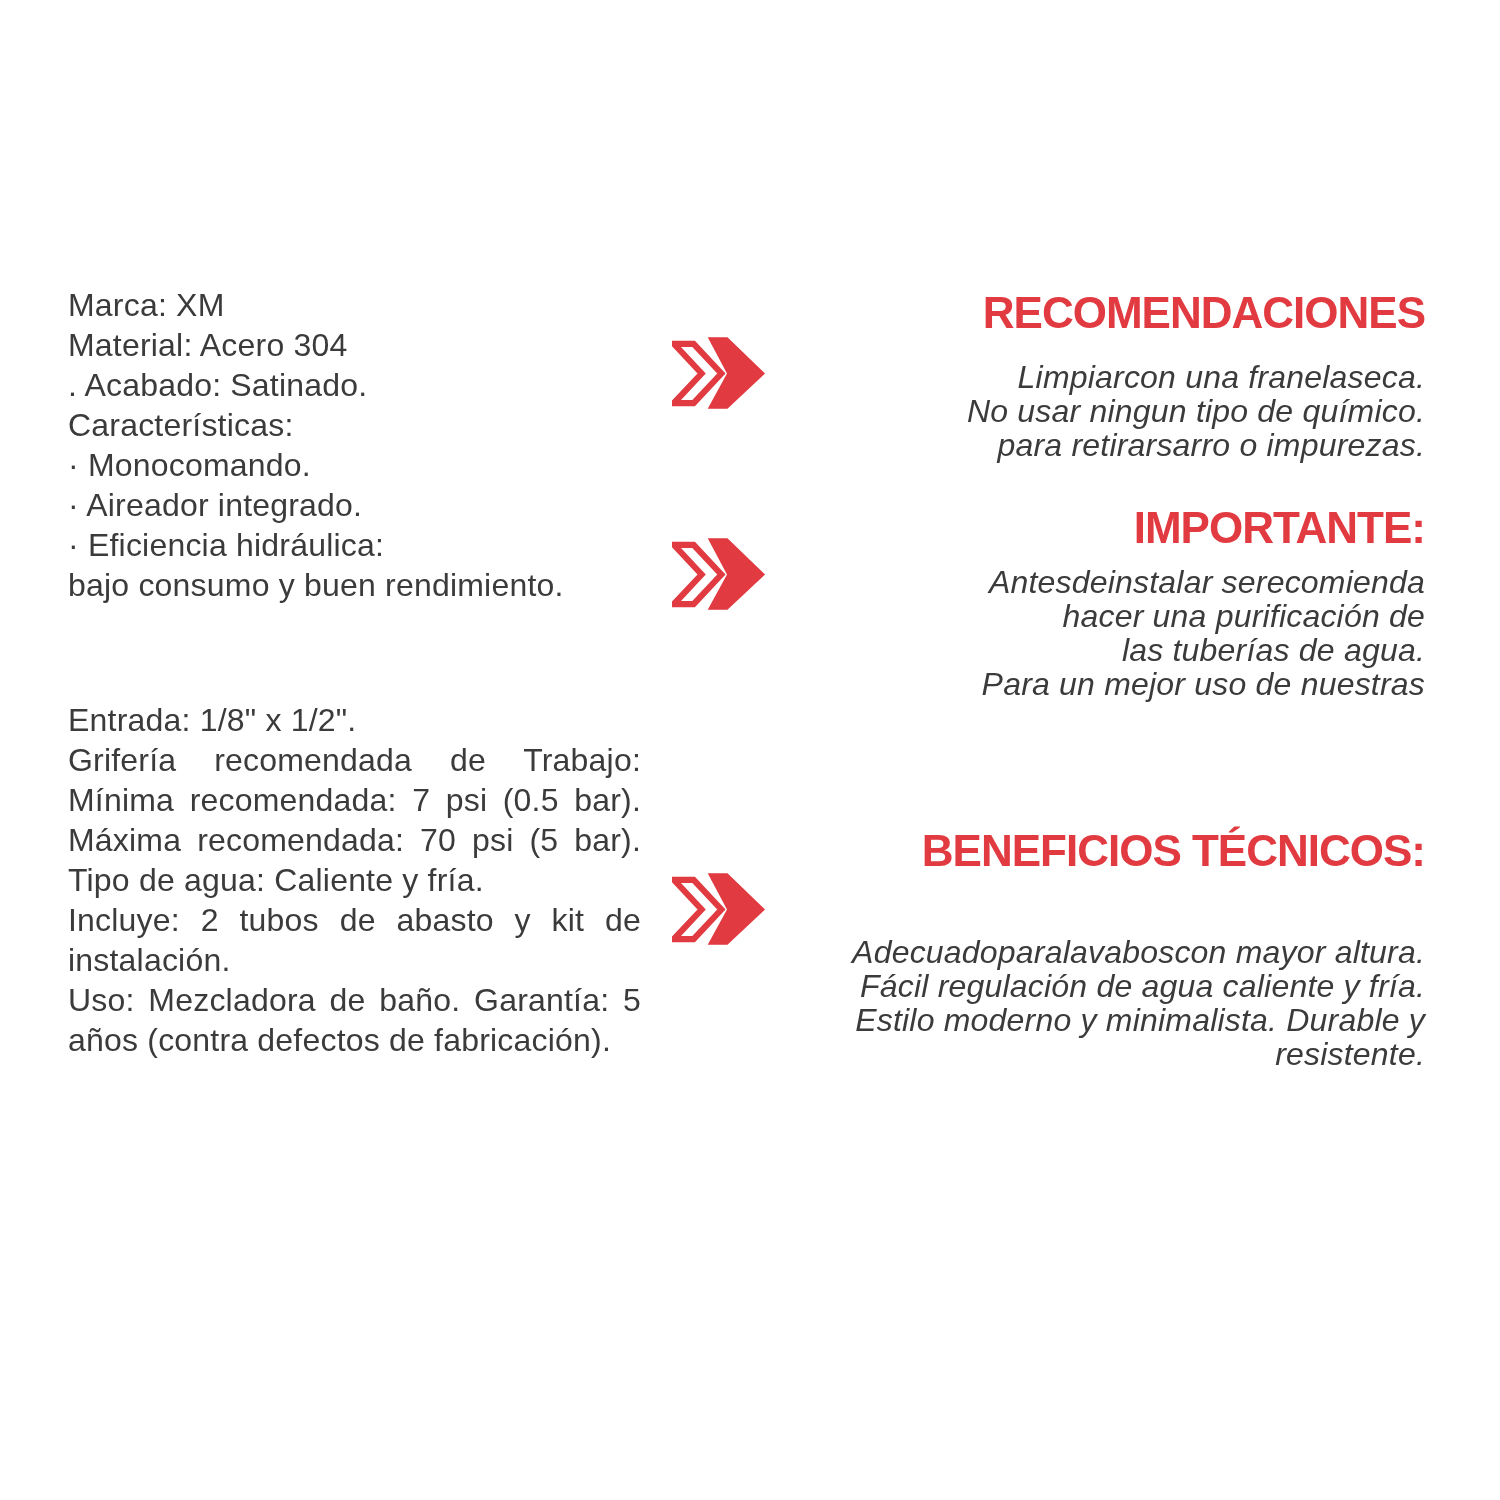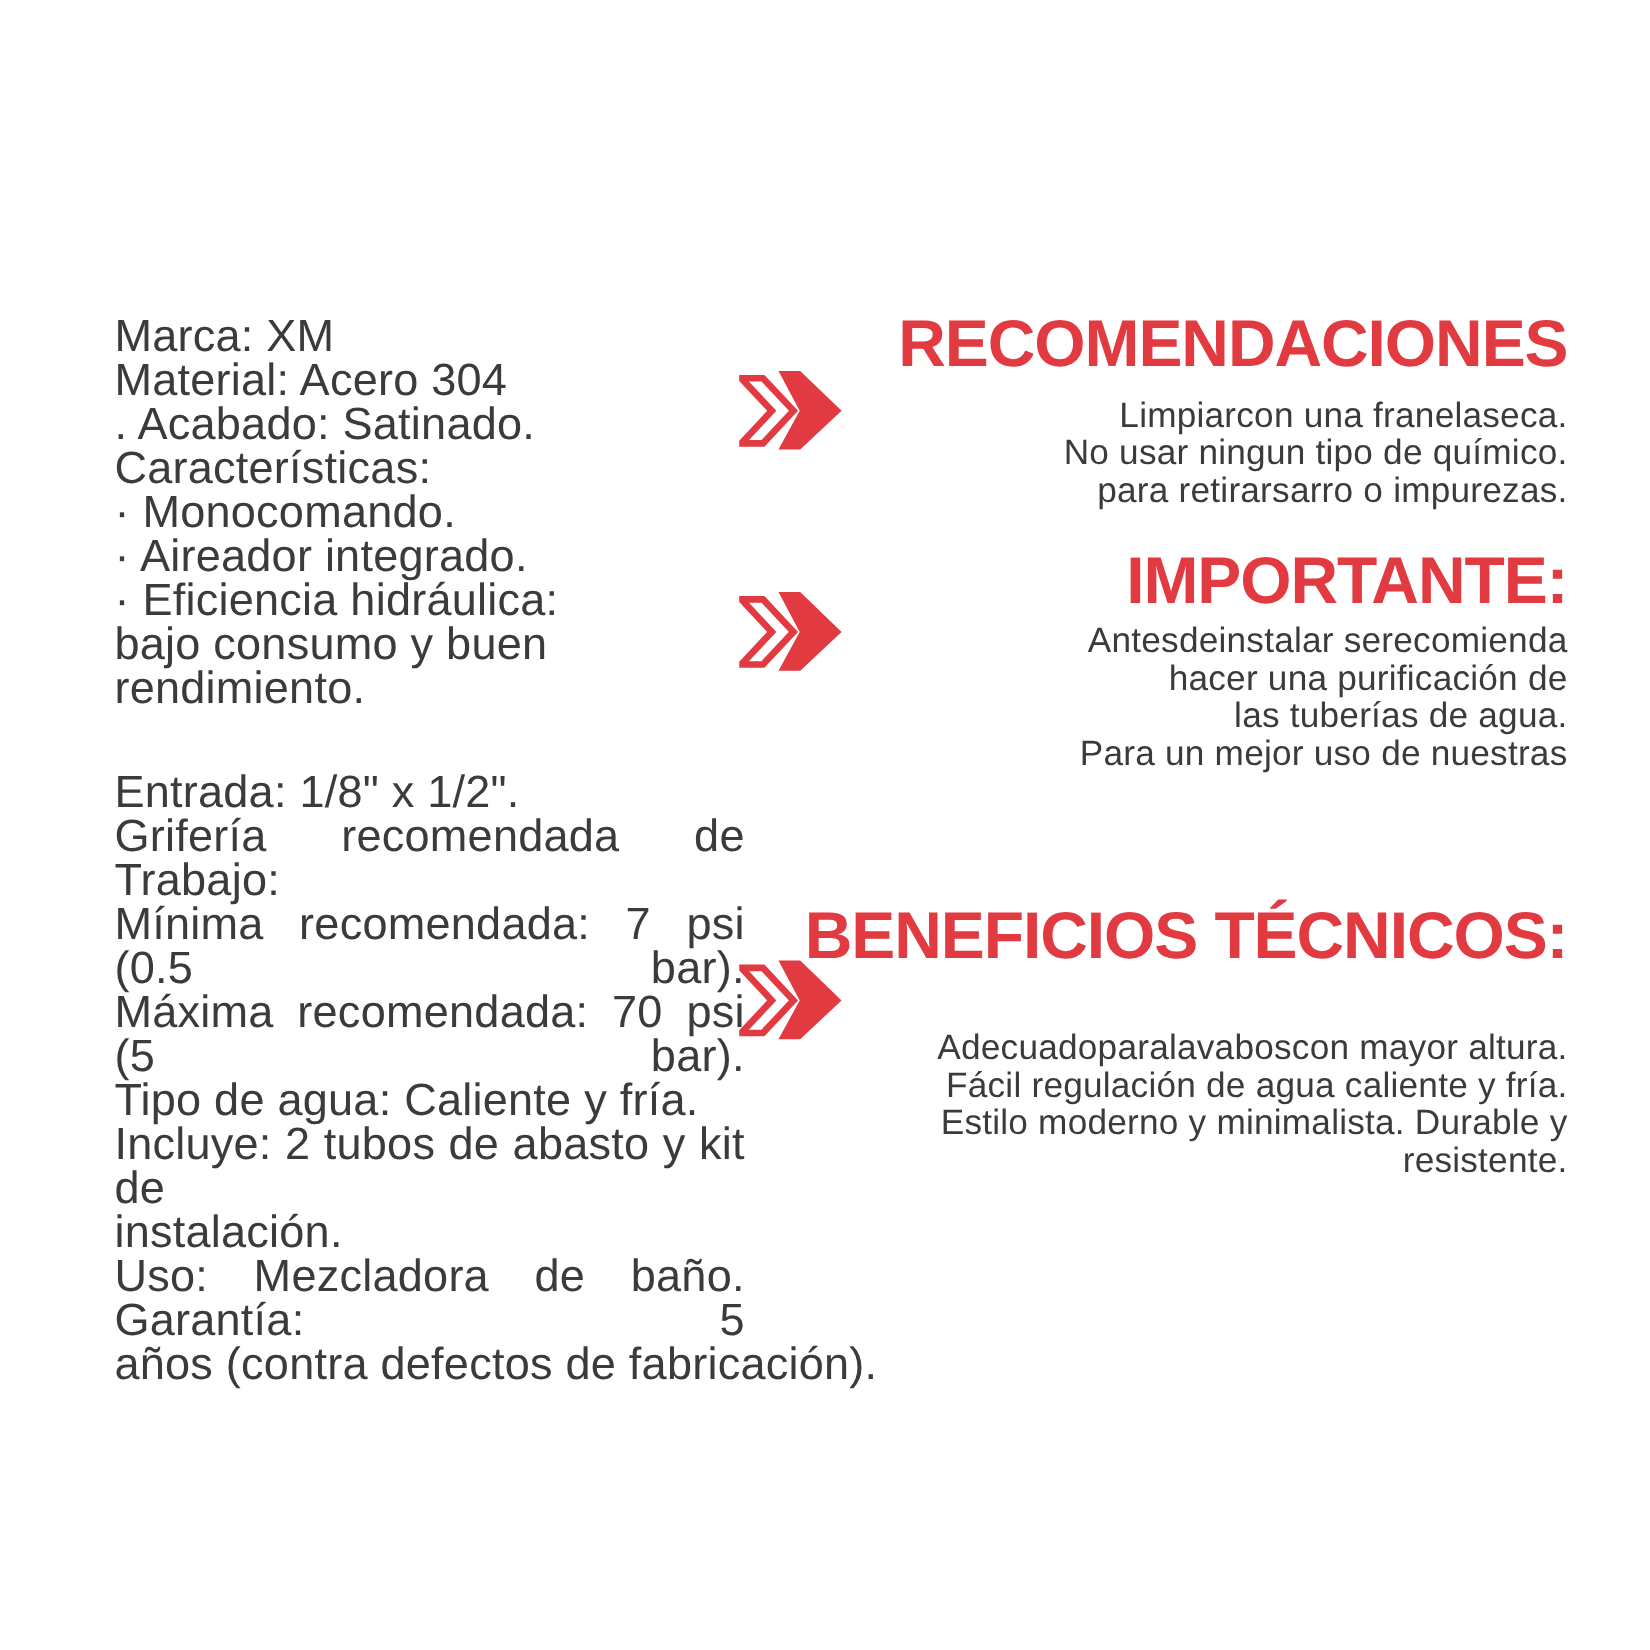--- a/index.html
+++ b/index.html
@@ -13,57 +13,56 @@
     width:1500px;height:1500px;
     background:var(--bg);
     overflow:hidden;
     font-family:"Liberation Sans",sans-serif;
     color:var(--text);
   }
 
   
   .left-block{
     position:absolute;left:68px;width:573px;
-    font-size:41px;line-height:40px;
+    font-size:32px;line-height:40px;
     letter-spacing:0.2px;
-    margin-left:36px;
   }
   #block-attributes{top:285px;}
   #block-techspecs{top:700px;}
   #block-techspecs .line{text-align:justify;}
   .line.stretch{text-align-last:justify;}
   .line.no-stretch{text-align:left;white-space:nowrap;}
 
   
   .chevron{
     position:absolute;left:672px;width:94px;height:74px;
     color:var(--accent);
   }
   #chevron-1{top:336px;}
   #chevron-2{top:537px;}
   #chevron-3{top:872px;}
   .chevron svg{display:block;width:100%;height:100%;}
 
   
   .r-heading{
     position:absolute;right:75px;margin:0;
-    font-size:60px;line-height:54px;font-weight:bold;
+    font-size:44px;line-height:54px;font-weight:bold;
     letter-spacing:-1px;white-space:nowrap;text-align:right;
     color:var(--accent);
   }
   #heading-recomendaciones{top:286px;}
   #heading-importante{top:501px;}
   #heading-beneficios{top:824px;}
 
   .r-body{
     position:absolute;right:75px;width:620px;
     font-size:32px;line-height:34px;text-align:right;
     letter-spacing:0.2px;
   }
-  .r-body .line{white-space:nowrap;}
+  .r-body .line{white-space:nowrap;font-style:italic;}
   #body-recomendaciones{top:360px;}
   #body-importante{top:565px;}
   #body-beneficios{top:935px;}
 </style>
 </head>
 <body>
 
 <div class="page">
 
   <section class="left-block" id="block-attributes">

